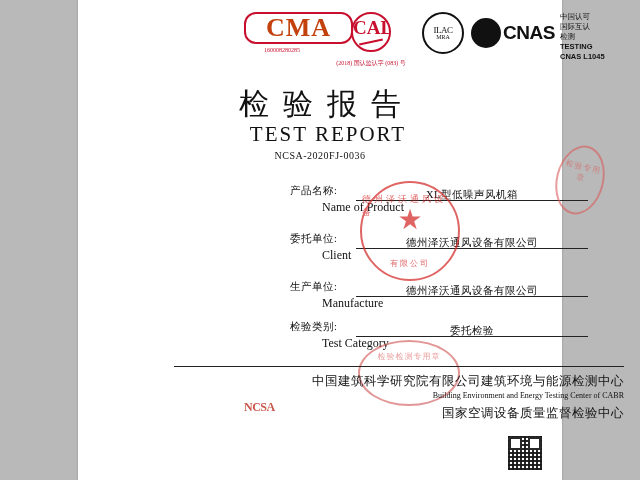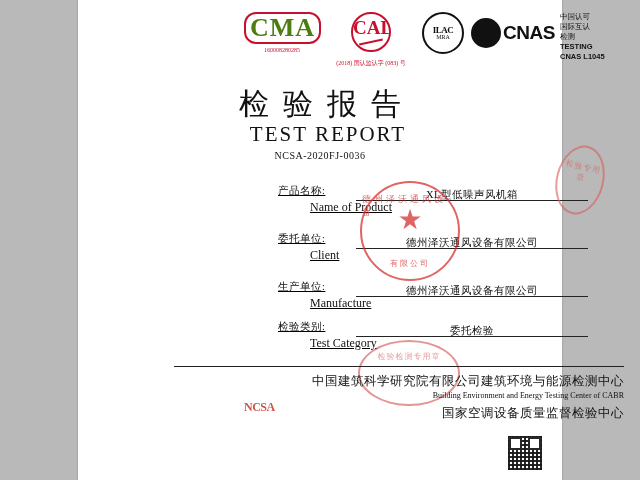--- a/index.html
+++ b/index.html
@@ -41,25 +41,25 @@
   .cma {
     left: 70px;
     top: 0px;
     width: 76px;
   }
   .cma .mark {
     font-family: "Liberation Serif", serif;
     font-weight: bold;
     font-size: 26px;
     letter-spacing: 1px;
-    color: #4d7c0f;
+    color: #c2410c;
     border: 2px solid #c8102e;
     border-radius: 12px;
     display: inline-block;
-    padding: 0 4px;
+    padding: 0 20px;
     line-height: 28px;
   }
   .cma .code {
     font-size: 6px;
     color: #c8102e;
     margin-top: 3px;
     letter-spacing: 0px;
   }
 
   .cal {
@@ -111,21 +111,21 @@
     border: 2px solid #111;
     border-radius: 50%;
     display: inline-block;
     position: relative;
   }
   .ilac .seal .t1 {
     position: absolute;
     left: 0; right: 0;
     top: 11px;
     font-size: 9px;
-    font-weight: bold;
+    font-weight: normal;
     color: #111;
     letter-spacing: -0.5px;
   }
   .ilac .seal .t2 {
     position: absolute;
     left: 0; right: 0;
     top: 20px;
     font-size: 6px;
     color: #111;
   }
@@ -205,24 +205,23 @@
 
   
   .field {
     position: absolute;
     left: 200px;
     width: 324px;
     height: 34px;
   }
   .field .labels {
     position: absolute;
-    left: 0;
+    left: 12px;
     top: 0;
     width: 74px;
-    text-decoration: underline;
   }
   .field .lab-cn {
     font-size: 10.5px;
     color: #111;
     letter-spacing: 0.5px;
     white-space: nowrap;
   }
   .field .lab-en {
     font-size: 12px;
     color: #111;

